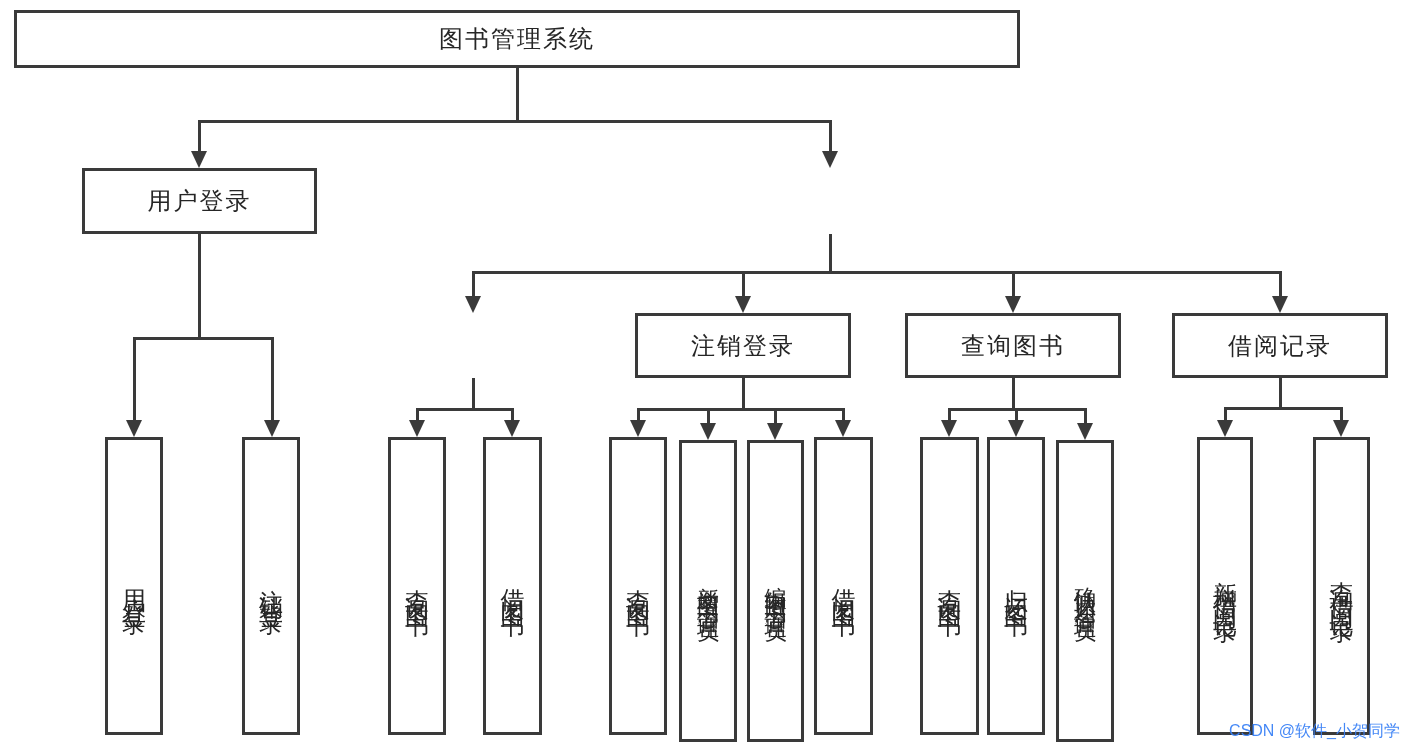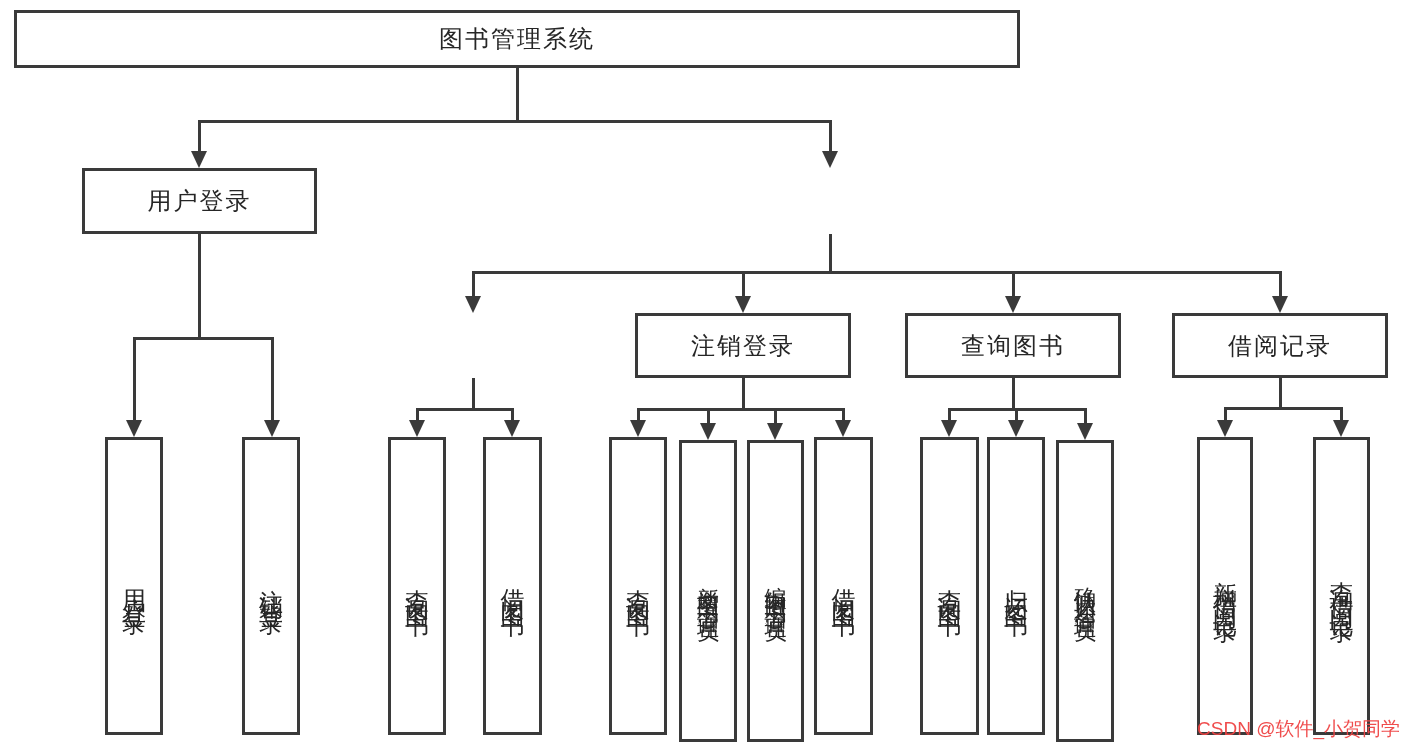--- a/index.html
+++ b/index.html
@@ -22,21 +22,21 @@
   .hline, .vline { position:absolute; background:#3a3a3a; }
   .hline { height:3px; }
   .vline { width:3px; }
   .arrow {
     position:absolute; width:0; height:0;
     border-left:8px solid transparent; border-right:8px solid transparent;
     border-top:17px solid #3a3a3a;
   }
   .watermark {
     position:absolute; right:5px; bottom:5px; z-index:5;
-    font-size:19px; color:#ef4444; white-space:nowrap; opacity:.95;
+    font-size:16px; color:#3b82f6; white-space:nowrap; opacity:.95;
   }
 </style>
 </head>
 <body>
 
 <div class="stage">
 
   <div class="box h" style="left:14px; top:10px; width:1006px; height:58px;">
     <span>图书管理系统</span>
   </div>

